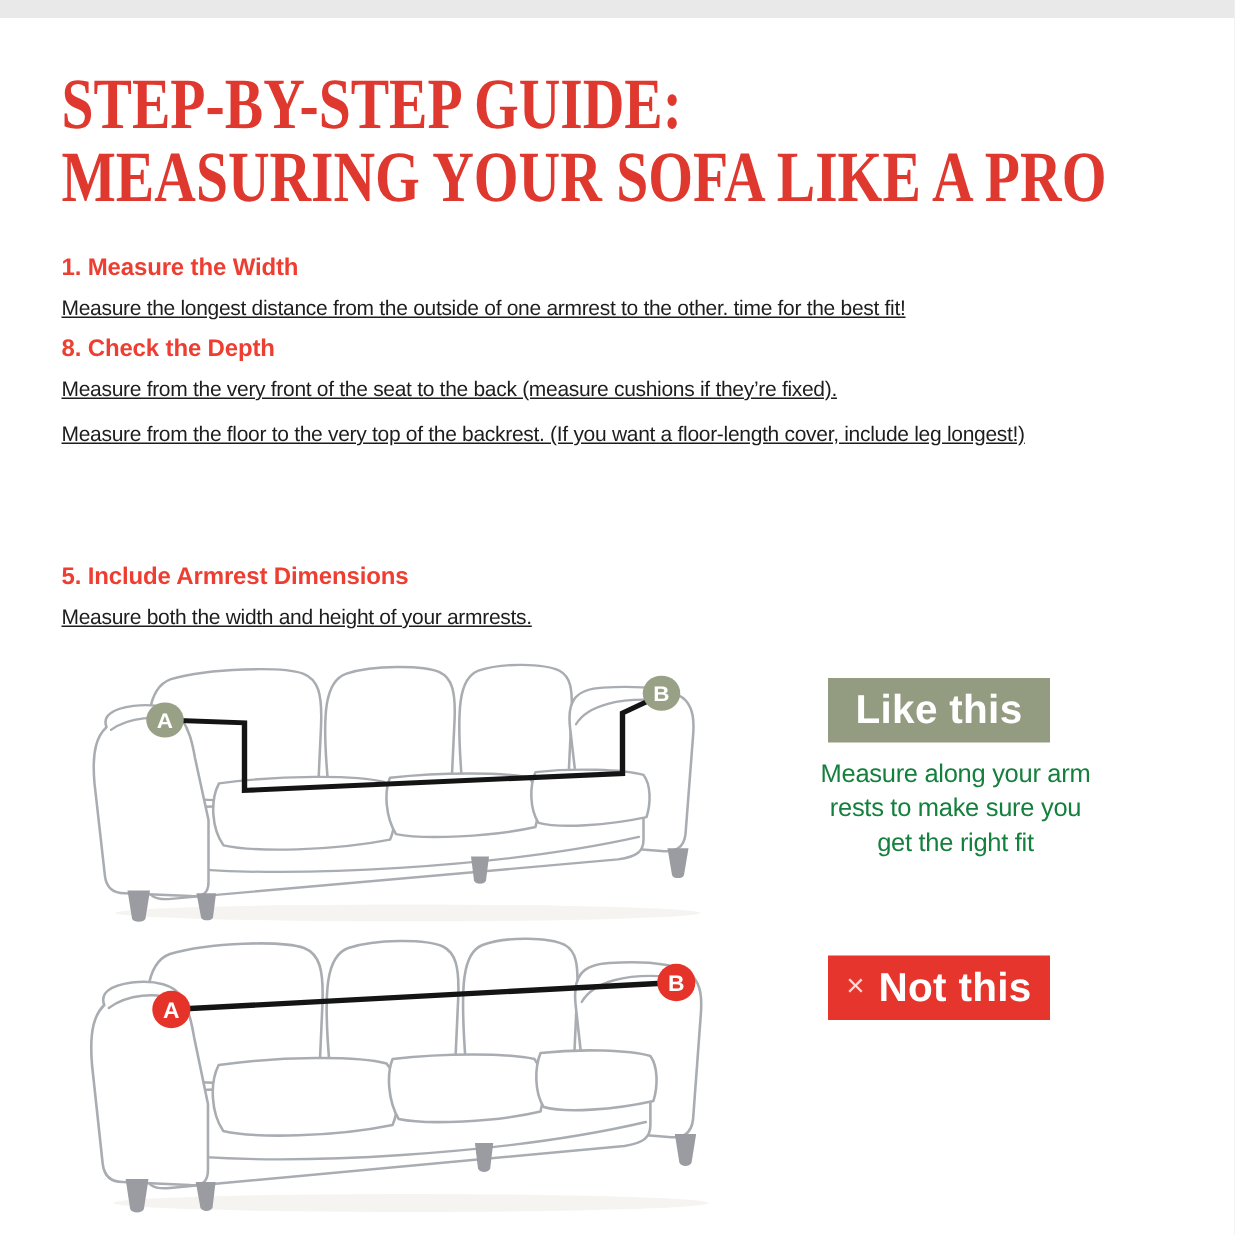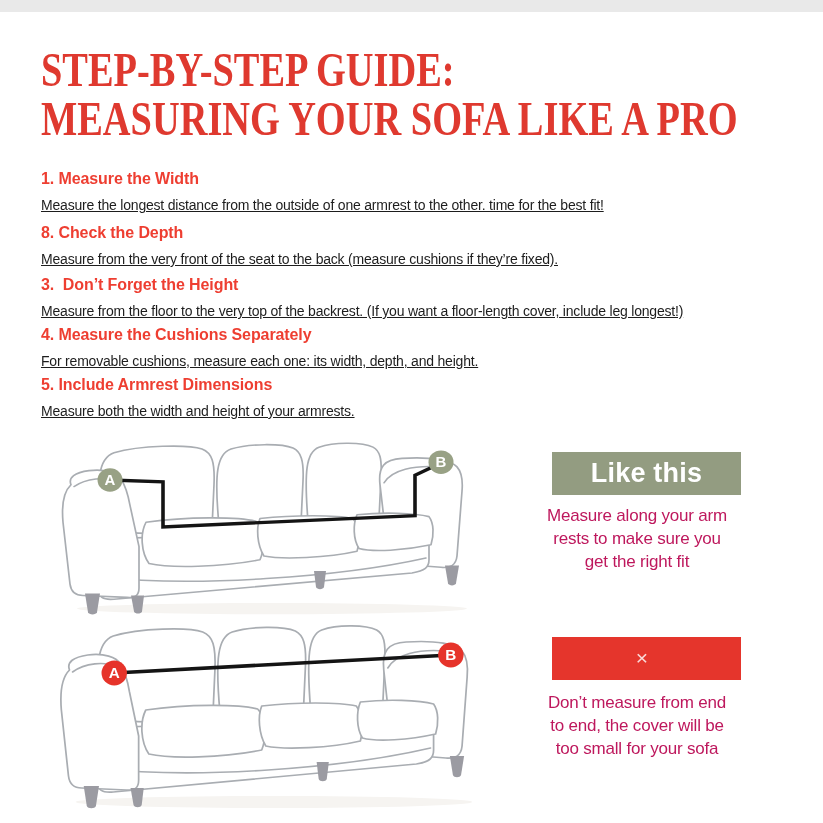--- a/index.html
+++ b/index.html
@@ -33,33 +33,33 @@
   .ln-open { fill:none; stroke:var(--sofa-line,#a9adb2); stroke-width:1.6; stroke-linecap:round; }
   .foot { fill:var(--sofa-feet,#9b9ba2); stroke:none; }
   .shadow { fill:#f6f4f1; stroke:none; }
   .measure-line { fill:none; stroke:#141414; stroke-width:3.6; stroke-linejoin:miter; }
   .marker-label {
     font-family:"Liberation Sans", sans-serif; font-size:15px; font-weight:700;
     fill:#ffffff; text-anchor:middle;
   }
   
   .badge {
-    position:absolute; width:189px; height:43px;
+    position:absolute; width:148px; height:43px;
     display:flex; align-items:center; justify-content:center;
     color:#ffffff; font-size:27px; font-weight:700; letter-spacing:0.2px;
   }
   .badge-like { left:552px; top:440px; background:var(--badge-green,#939c81); }
   .badge-not  { left:552px; top:625px; background:var(--badge-red,#e5352c); }
   .badge-x {
     font-weight:400; font-size:21px; color:rgba(255,255,255,0.82);
     margin-right:9px; transform:translateY(-1px);
   }
   .caption {
     position:absolute; left:522px; width:230px; text-align:center;
-    font-size:17px; line-height:23px; color:#be185d; letter-spacing:-0.2px;
+    font-size:17px; line-height:23px; color:#15803d; letter-spacing:-0.2px;
   }
   .caption-like { top:492px; }
   .caption-not  { top:679px; }
 </style>
 </head>
 <body>
 
 <div class="page">
 
   <div class="title">
@@ -69,26 +69,21 @@
 
   <div class="step" style="top:156px">
     <div class="step-heading">1. Measure the Width</div>
     <div class="step-body">Measure the longest distance from the outside of one armrest to the other. time for the best fit!</div>
   </div>
   <div class="step" style="top:210px">
     <div class="step-heading">8. Check the Depth</div>
     <div class="step-body">Measure from the very front of the seat to the back (measure cushions if they’re fixed).</div>
   </div>
   <div class="step" style="top:262px">
-    <div class="step-heading">3.  Don’t Forget the Height</div>
     <div class="step-body">Measure from the floor to the very top of the backrest. (If you want a floor-length cover, include leg longest!)</div>
-  </div>
-  <div class="step" style="top:312px">
-    <div class="step-heading">4. Measure the Cushions Separately</div>
-    <div class="step-body">For removable cushions, measure each one: its width, depth, and height.</div>
   </div>
   <div class="step" style="top:362px">
     <div class="step-heading">5. Include Armrest Dimensions</div>
     <div class="step-body">Measure both the width and height of your armrests.</div>
   </div>
 
   <div class="sofa-wrap" style="left:42px; top:422px;">
     <svg width="470" height="184" viewBox="0 0 470 196" preserveAspectRatio="none">
       <defs>
         <g id="sofa-shape">
@@ -141,20 +136,16 @@
     <span>Like this</span>
   </div>
   <div class="caption caption-like">
     <div>Measure along your arm</div>
     <div>rests to make sure you</div>
     <div>get the right fit</div>
   </div>
 
   <div class="badge badge-not">
     <span class="badge-x">×</span>
-  </div>
-  <div class="caption caption-not">
-    <div>Don’t measure from end</div>
-    <div>to end, the cover will be</div>
-    <div>too small for your sofa</div>
+    <span>Not this</span>
   </div>
 
 </div>
 
 </body></html>

